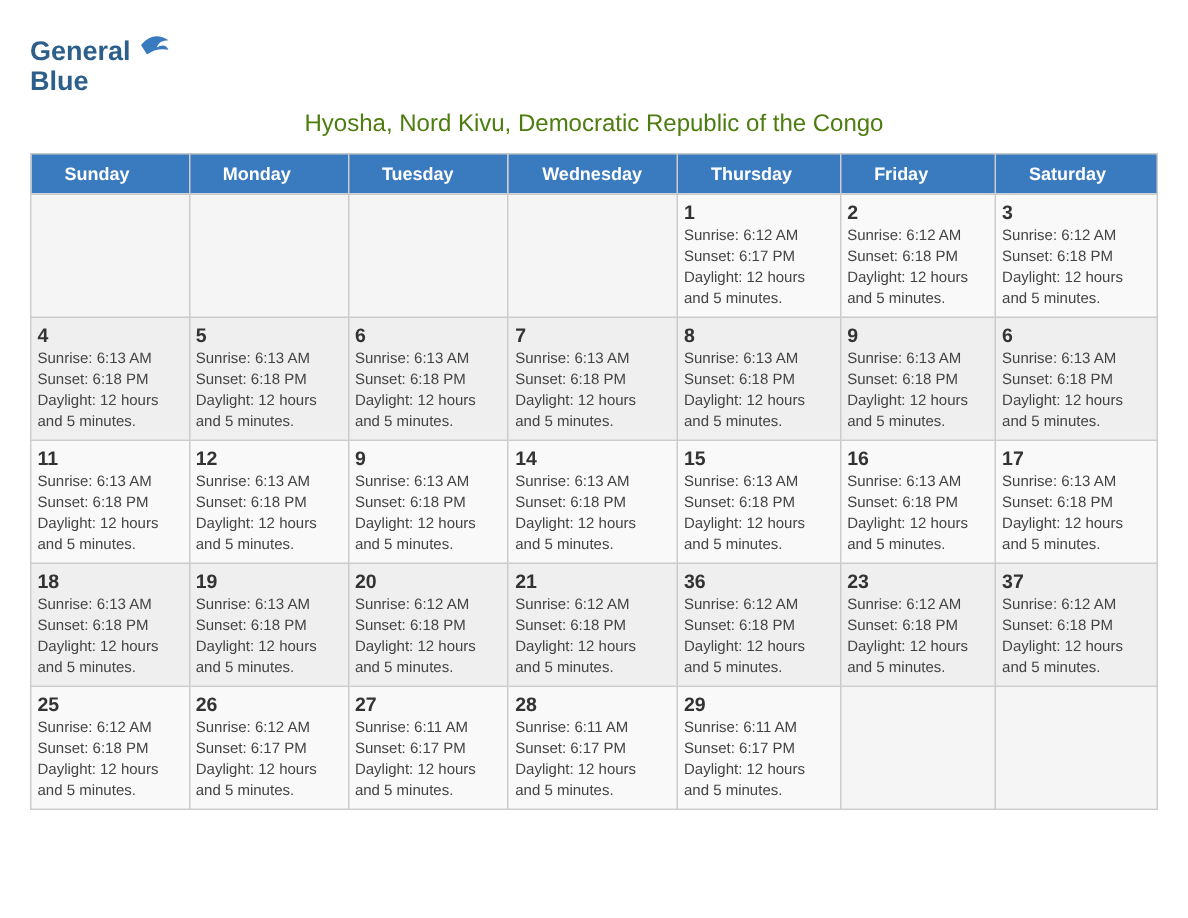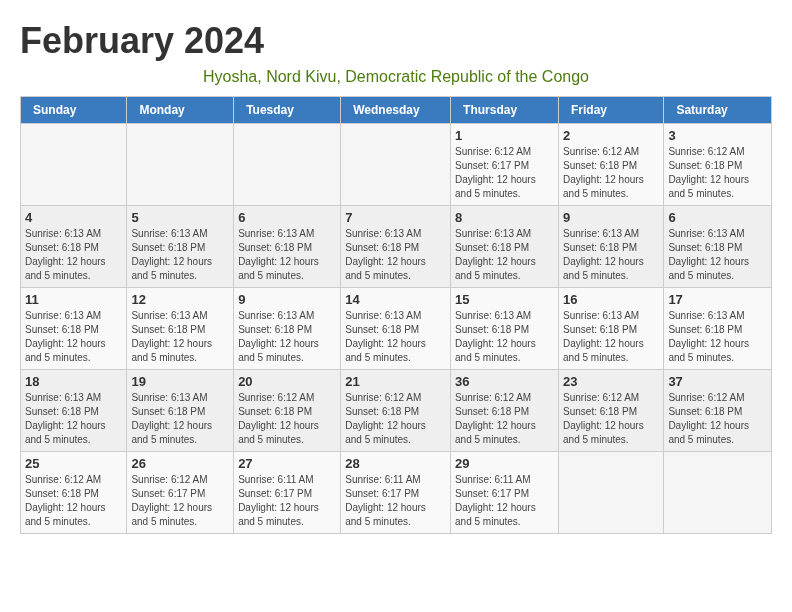--- a/index.html
+++ b/index.html
@@ -46,21 +46,21 @@
       margin-bottom: 4px;
     }
     table {
       width: 100%;
       border-collapse: collapse;
       font-size: 11px;
     }
     thead th {
       background: #3a7abf;
       color: #fff;
-      padding: 6px 12px;
+      padding: 6px 22px;
       text-align: left;
       font-size: 12px;
       font-weight: bold;
       border: 1px solid #ccc;
     }
     tbody td {
       border: 1px solid #ccc;
       vertical-align: top;
       padding: 4px;
       min-height: 80px;
@@ -86,21 +86,32 @@
       color: #444;
     }
     .empty-cell {
       background: #f5f5f5 !important;
     }
   </style>
 </head>
 <body>
 
 <div class="top-bar">
-  <div class="month-title">February 2024</div>
+  <div class="header-logo">
+    <div>
+      <div class="logo-text">
+        <span>General</span><svg class="logo-icon" viewBox="0 0 30 24" xmlns="http://www.w3.org/2000/svg">
+            <path d="M5 12 Q15 0 28 8 Q20 8 18 14 Q25 10 28 16 Q18 14 10 20 Z" fill="#3a7abf"></path>
+          </svg>
+      </div>
+      <div class="logo-text">
+        <span>Blue</span>
+      </div>
+    </div>
+  </div>
 </div>
 
 <div class="location-title">Hyosha, Nord Kivu, Democratic Republic of the Congo</div>
 
 <table>
   <thead>
     <tr>
     <th>Sunday</th>
         <th>Monday</th>
         <th>Tuesday</th>

